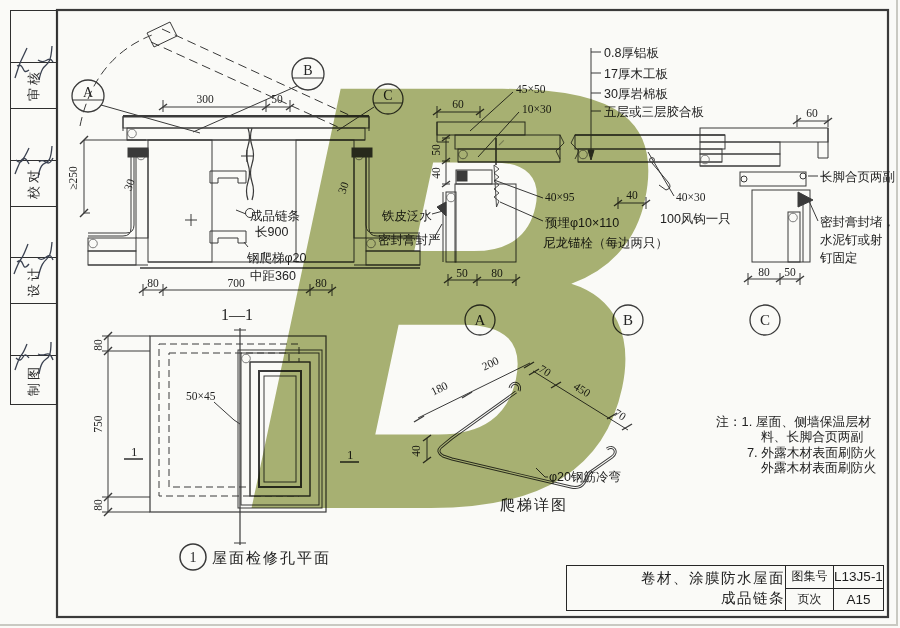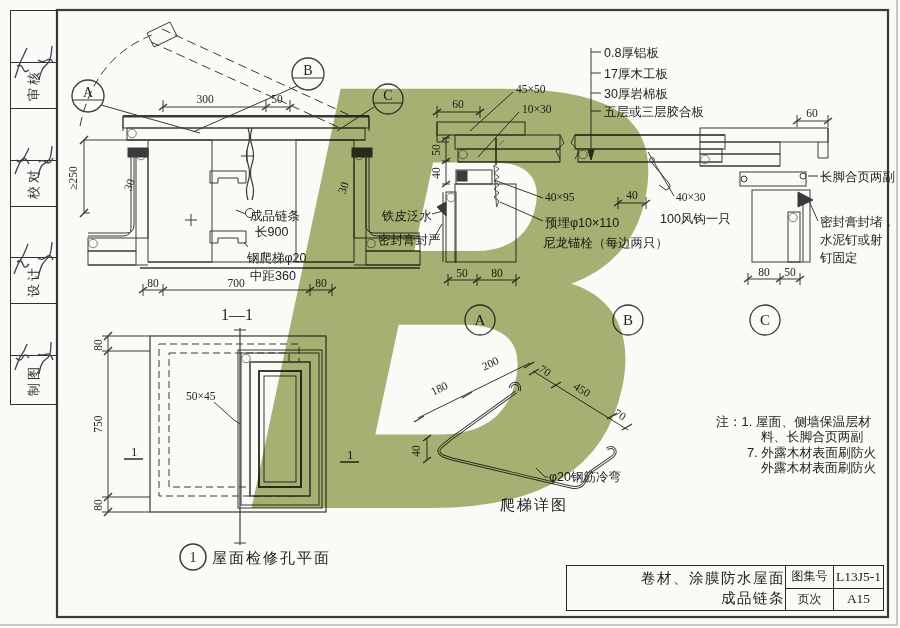--- a/index.html
+++ b/index.html
@@ -31,21 +31,21 @@
   .tblock{left:566px;top:565px;width:318px;height:46px;border:1.8px solid #262626;box-sizing:border-box;
           display:flex;background:rgba(255,255,255,0.0);}
   .tb-title{width:218px;border-right:1.4px solid #262626;display:flex;flex-direction:column;
             align-items:flex-end;justify-content:center;font-size:14.5px;letter-spacing:1.5px;line-height:20px;color:#1d1d1d;}
   .tb-grid{flex:1;display:flex;flex-direction:column;}
   .tb-row{flex:1;display:flex;}
   .tb-row:first-child{border-bottom:1.2px solid #262626;}
   .tb-lab{width:47px;border-right:1.2px solid #262626;display:flex;align-items:center;justify-content:center;
           font-size:12px;color:#1d1d1d;}
   .tb-val{flex:1;display:flex;align-items:center;justify-content:center;
-          font-family:Liberation Serif, serif;font-size:13.5px;color:#1d1d1d;}
+          font-family:Liberation Sans, sans-serif;font-size:13.5px;color:#1d1d1d;}
   .sig-svg{position:absolute;inset:0;}
 </style>
 </head>
 <body>
 
 <div class="paper">
 
 <svg class="drawing" width="900" height="628" viewBox="0 0 900 628">
   <defs>
     <pattern id="hatch" width="7" height="7" patternTransform="rotate(45)">

